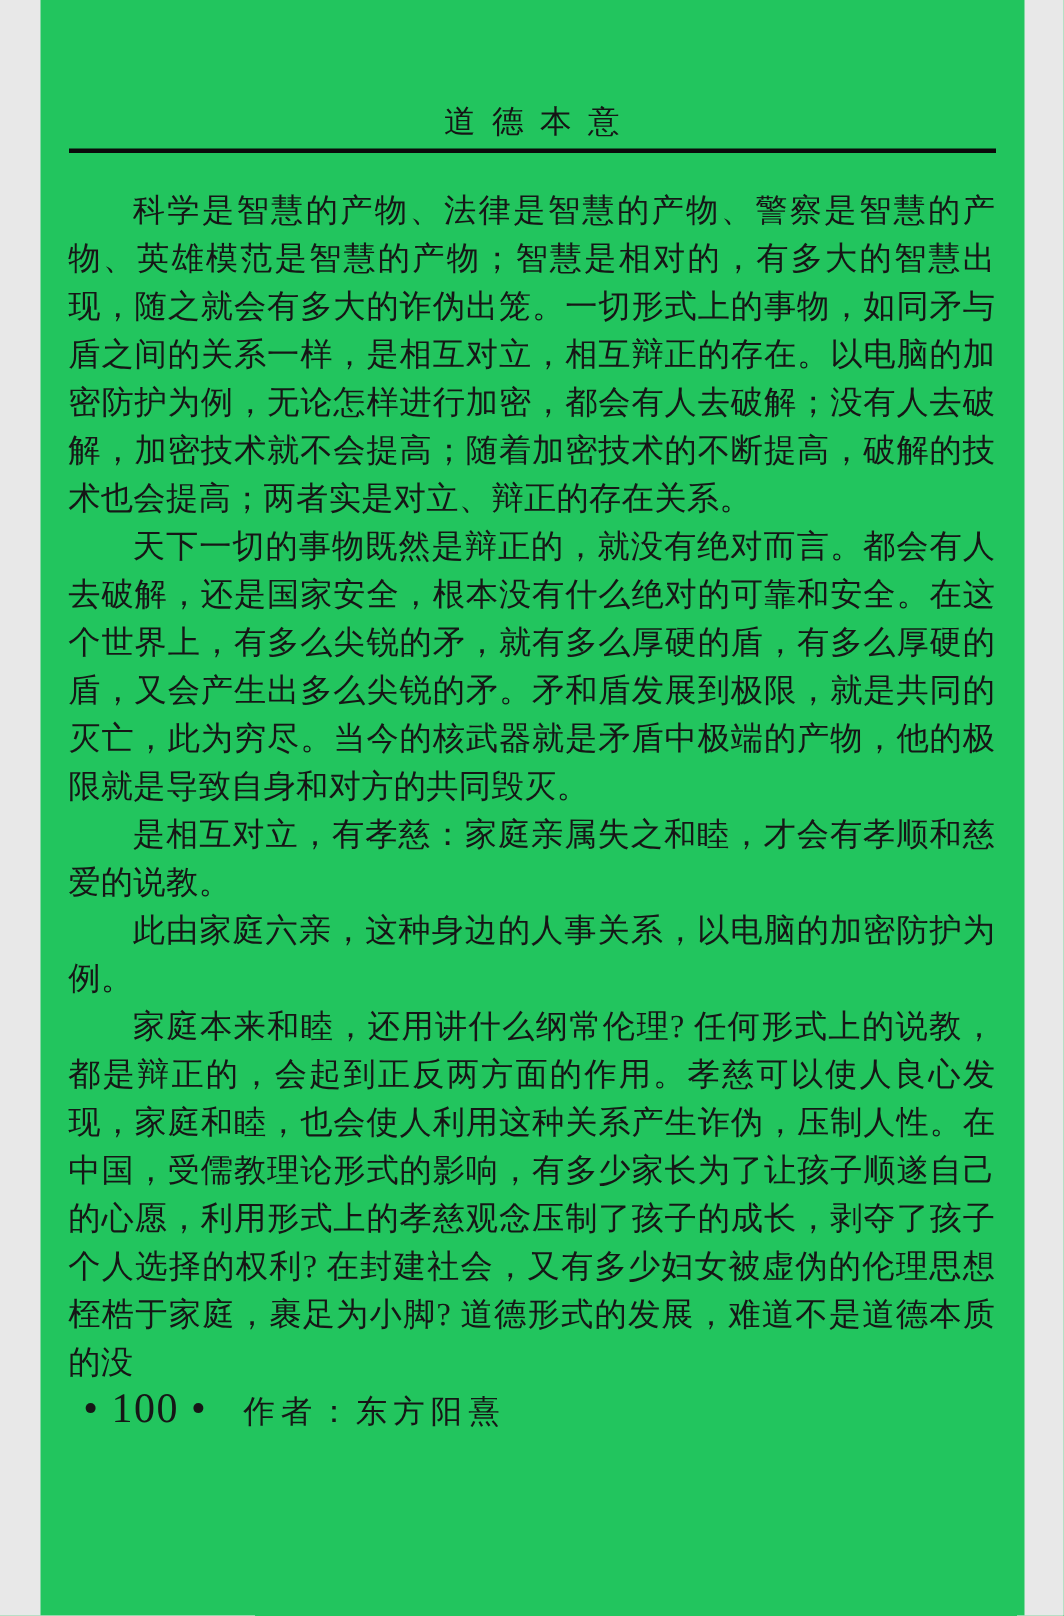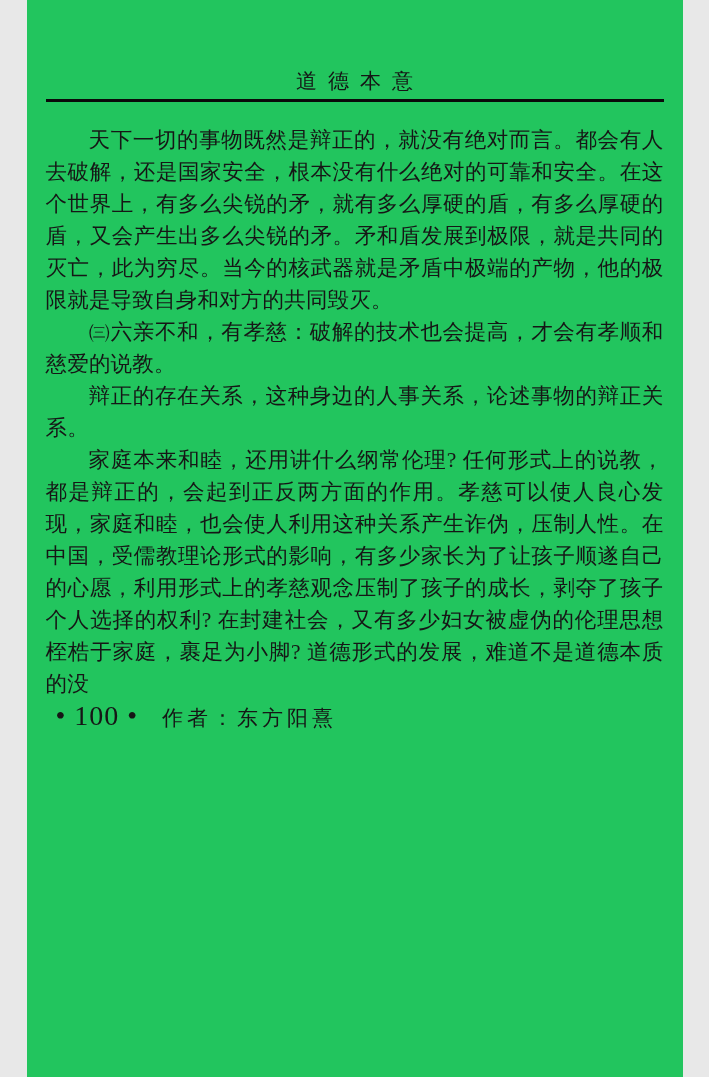--- a/index.html
+++ b/index.html
@@ -76,23 +76,24 @@
 
 <div class="page">
 
   <div class="header">
     <div class="title">道德本意</div>
   </div>
 
   <div class="rule"></div>
 
   <div class="content">
+    <p>科学是智慧的产物、法律是智慧的产物、警察是智慧的产物、英雄模范是智慧的产物；智慧是相对的，有多大的智慧出现，随之就会有多大的诈伪出笼。一切形式上的事物，如同矛与盾之间的关系一样，是相互对立，相互辩正的存在。以电脑的加密防护为例，无论怎样进行加密，都会有人去破解；没有人去破解，加密技术就不会提高；随着加密技术的不断提高，破解的技术也会提高；两者实是对立、辩正的存在关系。</p>
     <p>天下一切的事物既然是辩正的，就没有绝对而言。都会有人去破解，还是国家安全，根本没有什么绝对的可靠和安全。在这个世界上，有多么尖锐的矛，就有多么厚硬的盾，有多么厚硬的盾，又会产生出多么尖锐的矛。矛和盾发展到极限，就是共同的灭亡，此为穷尽。当今的核武器就是矛盾中极端的产物，他的极限就是导致自身和对方的共同毁灭。</p>
-    <p>㈢六亲不和，有孝慈：破解的技术也会提高，才会有孝顺和慈爱的说教。</p>
-    <p>辩正的存在关系，这种身边的人事关系，论述事物的辩正关系。</p>
+    <p>是相互对立，有孝慈：家庭亲属失之和睦，才会有孝顺和慈爱的说教。</p>
+    <p>此由家庭六亲，这种身边的人事关系，以电脑的加密防护为例。</p>
     <p>家庭本来和睦，还用讲什么纲常伦理? 任何形式上的说教，都是辩正的，会起到正反两方面的作用。孝慈可以使人良心发现，家庭和睦，也会使人利用这种关系产生诈伪，压制人性。在中国，受儒教理论形式的影响，有多少家长为了让孩子顺遂自己的心愿，利用形式上的孝慈观念压制了孩子的成长，剥夺了孩子个人选择的权利? 在封建社会，又有多少妇女被虚伪的伦理思想桎梏于家庭，裹足为小脚? 道德形式的发展，难道不是道德本质的没</p>
   </div>
 
   <div class="footer">
     <span class="page-number">• 100 •</span>
     <span class="author-credit">作者：东方阳熹</span>
   </div>
 
 </div>
 

